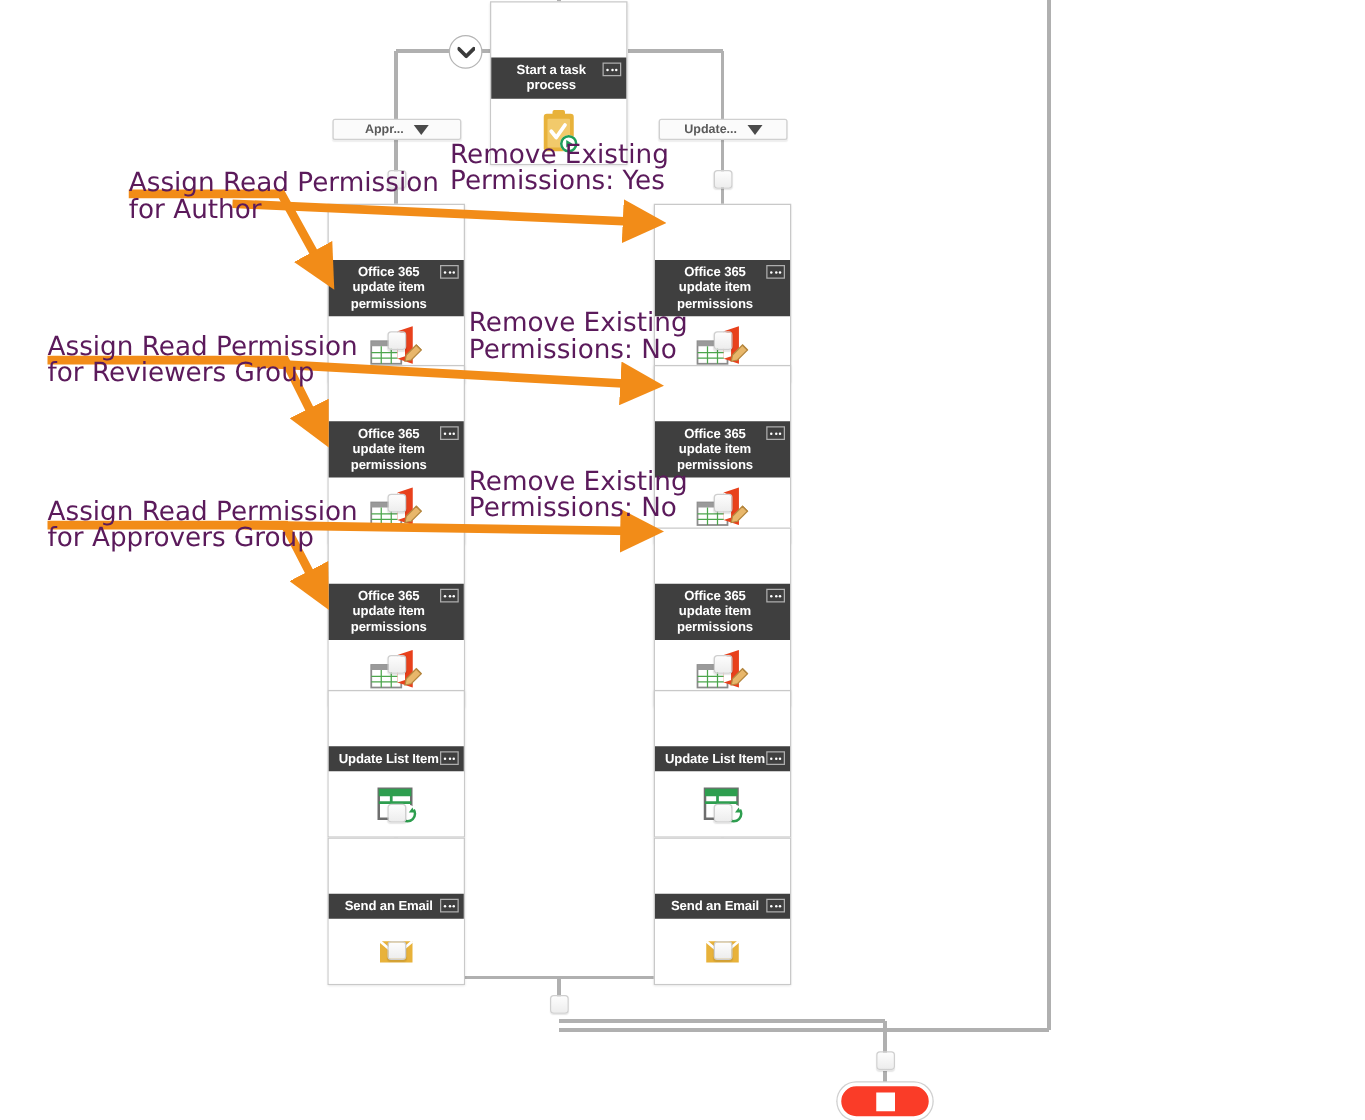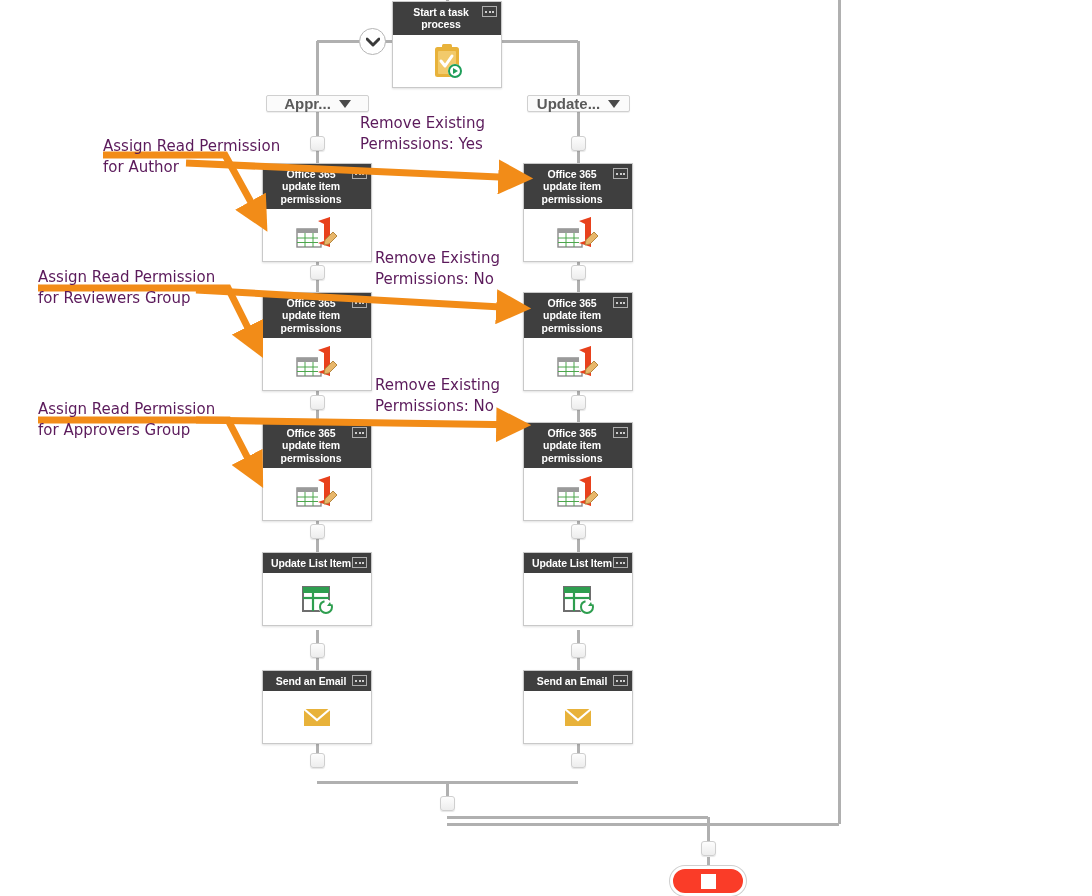--- a/index.html
+++ b/index.html
@@ -27,20 +27,21 @@
     background:#3f3f3f;
     color:#ffffff;
     font-size:10.5px;
     font-weight:bold;
     line-height:12.4px;
     text-align:center;
     padding:4px 18px 4px 6px;
     position:relative;
     letter-spacing:-0.1px;
     min-height:12px;
+    margin-top:44px;
   }
   .node .ell{
     position:absolute;right:4px;top:4px;
     width:15px;height:11px;
     border:1px solid #aeaeae;
     background:#3f3f3f;
     box-sizing:border-box;
     display:flex;align-items:center;justify-content:center;gap:1.5px;
   }
   .node .ell i{width:2px;height:2px;background:#ffffff;display:block;border-radius:50%;}
@@ -53,21 +54,21 @@
   
   .cond{
     position:absolute;
     height:17px;
     background:#fbfbfb;
     border:1px solid #d0d0d0;
     border-radius:2px;
     box-sizing:border-box;
     display:flex;align-items:center;justify-content:center;gap:8px;
     padding:0 8px;
-    font-size:15px;font-weight:bold;color:#5a5a5a;
+    font-size:10px;font-weight:bold;color:#5a5a5a;
     box-shadow:0 1px 1px rgba(0,0,0,.07);
   }
   .cond .tri{
     width:0;height:0;border-left:6px solid transparent;border-right:6px solid transparent;
     border-top:8px solid #4a4a4a;
   }
 
   
   .knob{
     position:absolute;width:15px;height:15px;
@@ -93,21 +94,21 @@
     box-sizing:border-box;
     box-shadow:0 0 0 1px #cfcfcf;
     display:flex;align-items:center;justify-content:center;
   }
   .stop .sq{width:15px;height:15px;background:#ffffff;}
 
   
   .anno{
     position:absolute;
     color:#5b1a5b;
-    font-size:15px;
+    font-size:21px;
     line-height:21px;
     white-space:pre-line;
     font-family:"DejaVu Sans", sans-serif;
   }
 </style>
 </head>
 <body>
 
 <div id="canvas">
 

